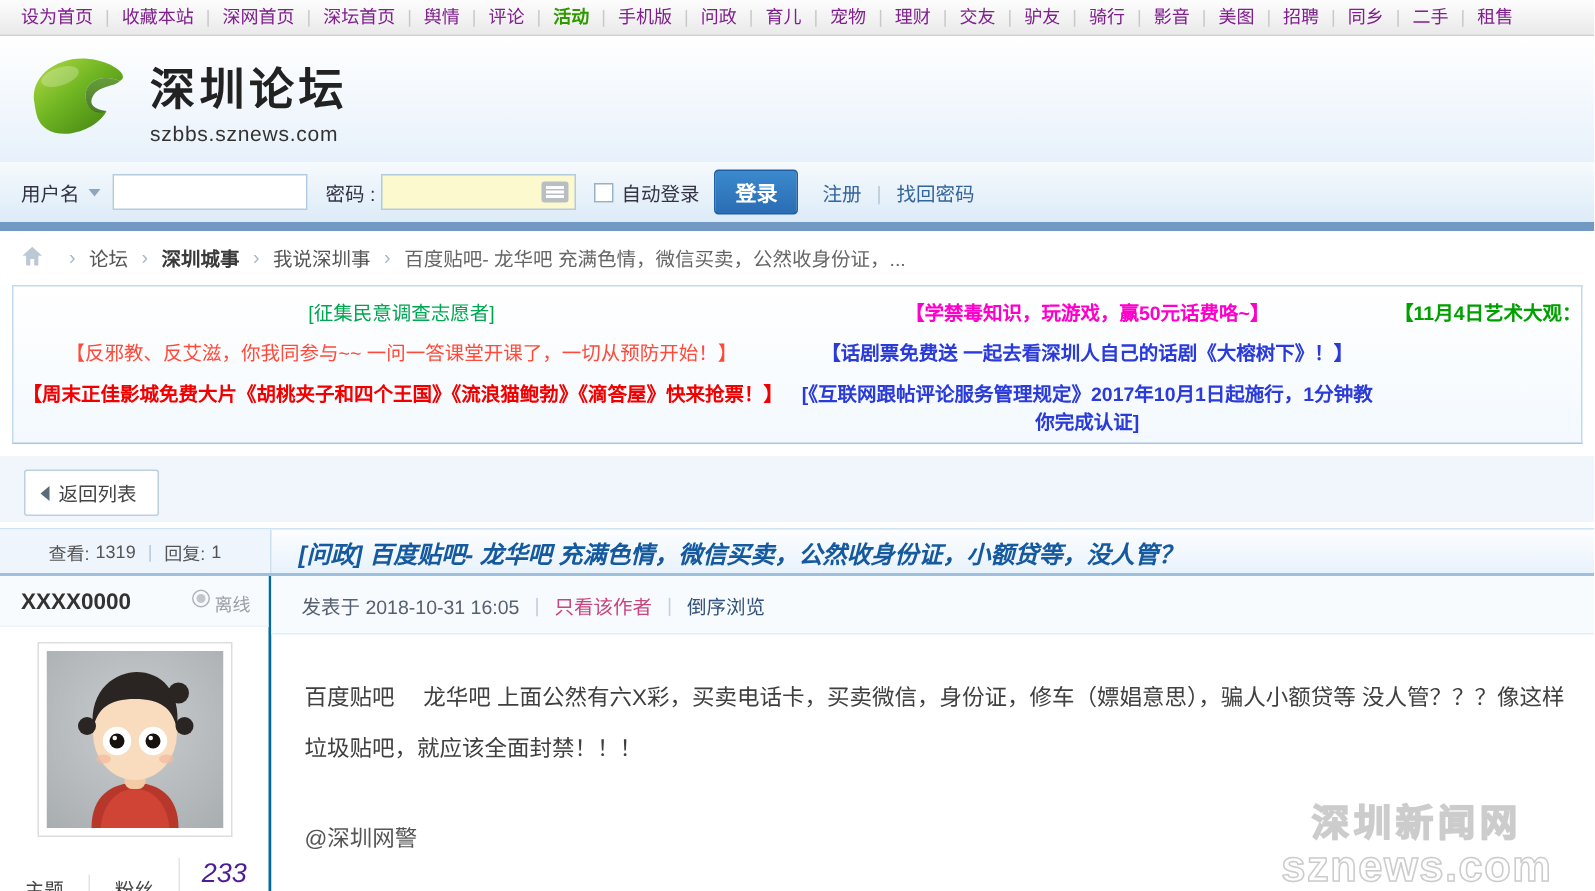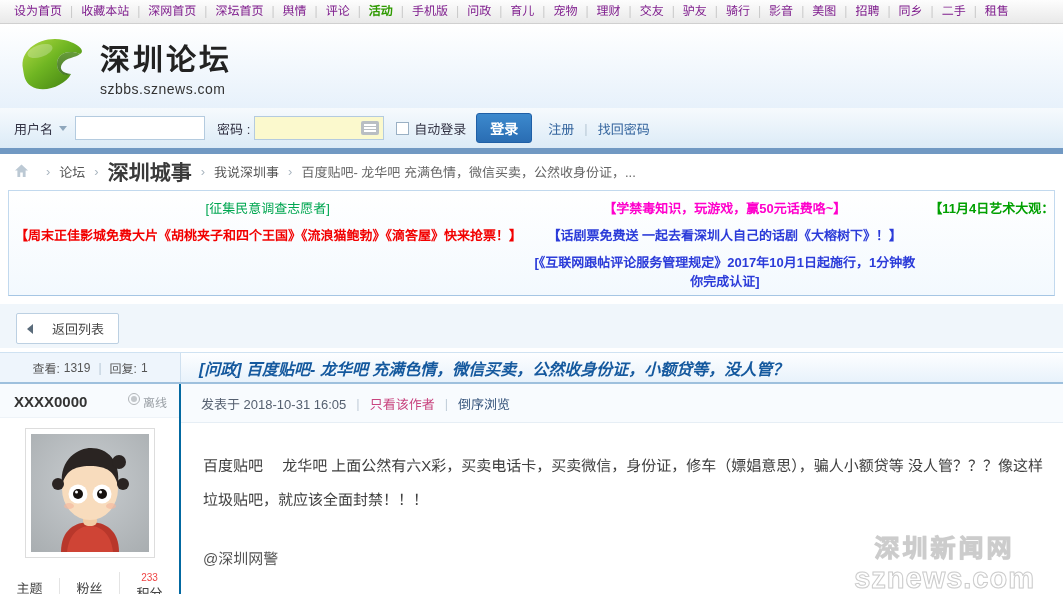--- a/index.html
+++ b/index.html
@@ -40,21 +40,21 @@
   .auto-label { margin-right:10px; }
   .login-btn { background:linear-gradient(#3c89cd,#2a6db3); border:1px solid #1f5fa6; color:#fff; font-weight:bold;
                font-size:14px; padding:4px 13px; border-radius:3px; cursor:pointer; margin-right:12px; }
   .lb-link { color:#35659e; cursor:pointer; margin:0 4px; text-decoration:none; }
   .lb-sep { color:#b9c9d6; margin:0 6px; }
   .bluebar { height:6px; background:#7199c3; }
 
   
   .breadcrumb { height:34px; display:flex; align-items:center; padding-left:14px; font-size:13px; color:#555; background:#fff; }
   .crumb { cursor:pointer; }
-  .crumb.big { font-size:21px; font-weight:bold; color:#3a3a3a; }
+  .crumb.big { font-size:13px; font-weight:bold; color:#3a3a3a; }
   .crumb.last { color:#666; cursor:default; }
   .bc-sep { color:#aab6c0; margin:0 9px; }
   .home-ic { margin-right:8px; display:inline-flex; }
 
   
   .annc-box { margin:2px 8px 8px 8px; border:1px solid #c2d9ee; border-bottom-color:#a6c6e4;
               background:linear-gradient(#ffffff,#f3f9fe); display:flex; padding:8px 0 6px 0; height:106px; overflow:hidden; }
   .annc-col { display:flex; flex-direction:column; align-items:center; }
   .annc-col.c1 { flex:0 0 49.5%; }
   .annc-col.c2 { flex:0 0 38%; }
@@ -63,21 +63,21 @@
   .a-green   { color:#00a651; }
   .a-red     { color:#ff4a3a; }
   .a-redbold { color:#f20000; font-weight:bold; }
   .a-magenta { color:#ff00cc; font-weight:bold; }
   .a-blue    { color:#2b3bd9; font-weight:bold; }
   .a-greenbold { color:#00a000; font-weight:bold; white-space:nowrap; text-align:left; }
 
   
   .backbar { background:#f0f6fb; padding:9px 0 9px 16px; height:44px; }
   .back-btn { background:#fff; border:1px solid #bcd0e2; border-radius:2px; padding:5px 14px 5px 10px;
-              font-size:13px; color:#444; cursor:pointer; display:inline-flex; align-items:center;gap:13px; }
+              font-size:13px; color:#444; cursor:pointer; display:inline-flex; align-items:center; }
   .tri { width:0; height:0; border-top:5px solid transparent; border-bottom:5px solid transparent;
          border-right:6px solid #5a6b7a; display:inline-block; margin-right:6px; }
 
   
   .thread-head { margin-top:4px; display:flex; height:32px; border-top:1px solid #cfe2f2; border-bottom:2px solid #9ec0dd;
                  background:linear-gradient(#fdfeff,#e8f2fb); }
   .stats-cell { flex:0 0 181px; display:flex; align-items:center; justify-content:center; font-size:12px; color:#555;
                 border-right:1px solid #cfe0ef; background:#eef5fc; }
   .stats-cell .num { margin-left:4px; }
   .stats-cell .s-sep { color:#b8c8d6; margin:0 8px; }
@@ -91,21 +91,21 @@
               background:#f8fbfe; border-bottom:1px solid #eef3f8; }
   .author { font-size:15px; font-weight:bold; color:#333; cursor:pointer; }
   .offline { font-size:12px; color:#9aa0a6; display:flex; }
   .off-ic { width:12px; height:12px; border:1px solid #b0b4b8; border-radius:50%; margin-right:3px; position:relative; }
   .off-ic::after { content:""; position:absolute; left:2px; top:2px; width:6px; height:6px; background:#c3c7cb; border-radius:50%; }
   .avatar-frame { width:130px; margin:10px auto 0 auto; border:1px solid #dddddd; background:#fff; padding:5px; }
   .avatar-frame svg { display:block; }
   .side-stats { display:flex; margin-top:14px; align-items:center; }
   .side-stats .col { flex:1; text-align:center; font-size:13px; color:#444; cursor:pointer; }
   .side-stats .col + .col { border-left:1px solid #e4e4e4; }
-  .side-stats .credit-val { display:block; color:#ef4444; font-size:10px; }
+  .side-stats .credit-val { display:block; color:#4c1d95; font-size:18px;font-style:italic; }
   .side-stats .credit-lab { display:block; color:#444; }
 
   .content { flex:1; position:relative; background:#fff; }
   .meta-row { display:flex; align-items:center; font-size:13px; color:#556; padding:10px 0 9px 20px;
               background:#f8fbfe; border-bottom:1px solid #e6eef5; }
   .m-sep { color:#c3cfda; margin:0 10px; }
   .posted { color:#556070; }
   .only-author { color:#c8457f; cursor:pointer; }
   .rev-browse { color:#33527a; cursor:pointer; }
   .post-body { font-size:15px; color:#404040; line-height:34px; padding:26px 20px 0 22px; }
@@ -184,20 +184,21 @@
     <span class="crumb big">深圳城事</span>
     <span class="bc-sep">›</span>
     <span class="crumb">我说深圳事</span>
     <span class="bc-sep">›</span>
     <span class="crumb last">百度贴吧- 龙华吧 充满色情，微信买卖，公然收身份证，...</span>
   </div>
 
   <div class="annc-box">
     <div class="annc-col c1">
       <span class="annc-item a-green">[征集民意调查志愿者]</span>
+      <span class="annc-item a-red">【反邪教、反艾滋，你我同参与~~ 一问一答课堂开课了，一切从预防开始！】</span>
       <span class="annc-item a-redbold">【周末正佳影城免费大片《胡桃夹子和四个王国》《流浪猫鲍勃》《滴答屋》快来抢票！】</span>
     </div>
     <div class="annc-col c2">
       <span class="annc-item a-magenta">【学禁毒知识，玩游戏，赢50元话费咯~】</span>
       <span class="annc-item a-blue">【话剧票免费送 一起去看深圳人自己的话剧《大榕树下》！】</span>
       <span class="annc-item a-blue">[《互联网跟帖评论服务管理规定》2017年10月1日起施行，1分钟教你完成认证]</span>
     </div>
     <div class="annc-col c3">
       <span class="annc-item a-greenbold">【11月4日艺术大观：</span>
     </div>

